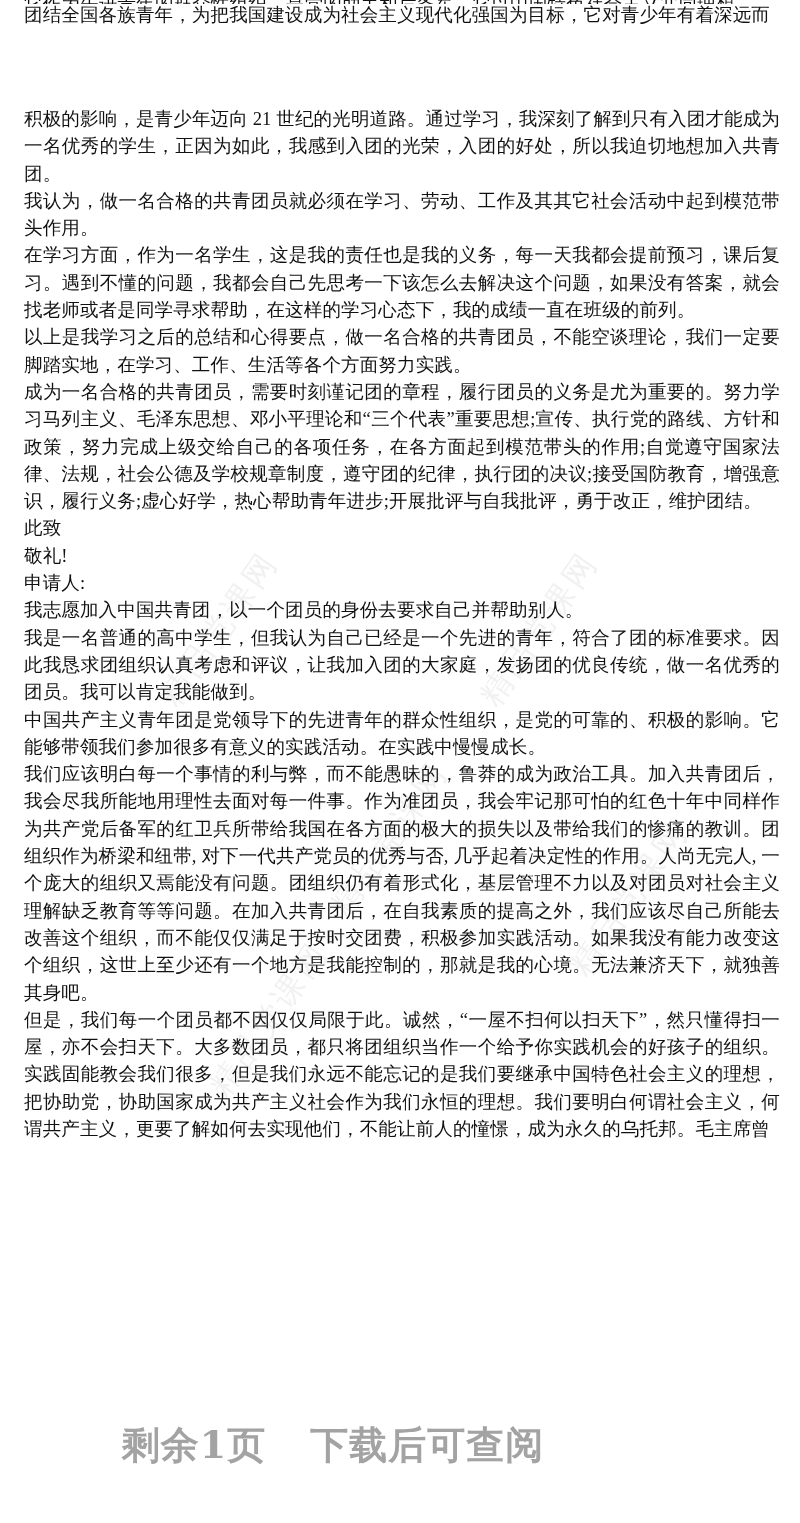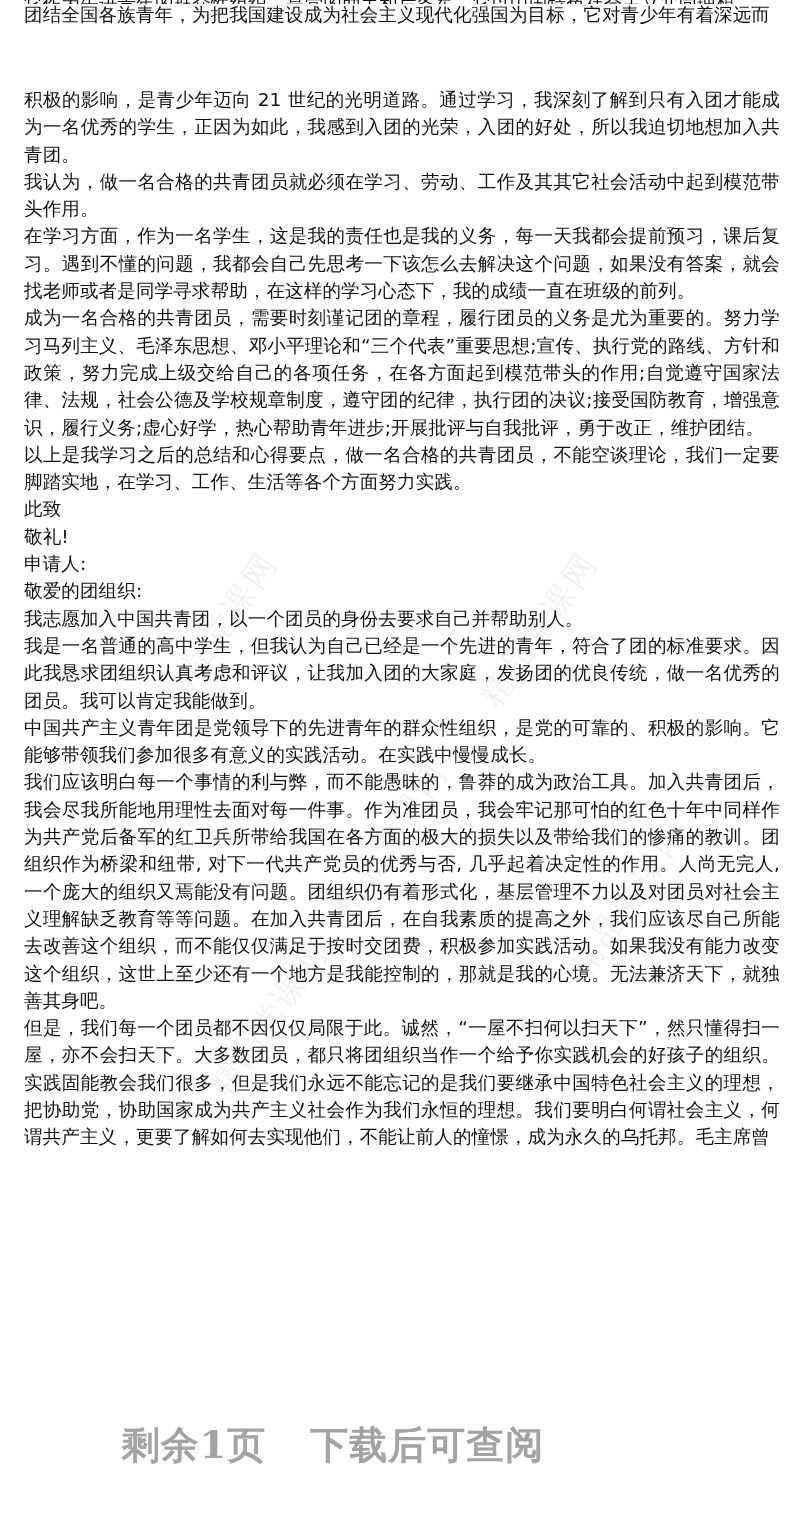--- a/index.html
+++ b/index.html
@@ -43,21 +43,21 @@
       letter-spacing: 0.15px;
     }
     .block p {
       margin: 0;
       padding: 0;
       text-align: justify;
       text-align-last: left;
       word-break: break-all;
     }
     .block1 { top: 2px; font-family: Liberation Serif, serif; }
-    .block2 { top: 86px; }
+    .block2 { top: 106px; font-family: Liberation Serif, serif; }
     .watermark {
       position: absolute;
       font-size: 32px;
       color: rgba(150,150,150,0.13);
       transform: rotate(-55deg);
       transform-origin: left top;
       white-space: nowrap;
       pointer-events: none;
       letter-spacing: 4px;
     }
@@ -92,26 +92,25 @@
   <div class="cut-line">它作为先进青年的群众性组织，是党的助手和后备军，它以中国特色社会主义共同理想</div>
 
   <div class="block block1">
     <p>团结全国各族青年，为把我国建设成为社会主义现代化强国为目标，它对青少年有着深远而</p>
   </div>
 
   <div class="block block2">
     <p>积极的影响，是青少年迈向 21 世纪的光明道路。通过学习，我深刻了解到只有入团才能成为一名优秀的学生，正因为如此，我感到入团的光荣，入团的好处，所以我迫切地想加入共青团。</p>
     <p>我认为，做一名合格的共青团员就必须在学习、劳动、工作及其其它社会活动中起到模范带头作用。</p>
     <p>在学习方面，作为一名学生，这是我的责任也是我的义务，每一天我都会提前预习，课后复习。遇到不懂的问题，我都会自己先思考一下该怎么去解决这个问题，如果没有答案，就会找老师或者是同学寻求帮助，在这样的学习心态下，我的成绩一直在班级的前列。</p>
+    <p>以上是我学习之后的总结和心得要点，做一名合格的共青团员，不能空谈理论，我们一定要脚踏实地，在学习、工作、生活等各个方面努力实践。</p>
     <p>成为一名合格的共青团员，需要时刻谨记团的章程，履行团员的义务是尤为重要的。努力学习马列主义、毛泽东思想、邓小平理论和“三个代表”重要思想;宣传、执行党的路线、方针和政策，努力完成上级交给自己的各项任务，在各方面起到模范带头的作用;自觉遵守国家法律、法规，社会公德及学校规章制度，遵守团的纪律，执行团的决议;接受国防教育，增强意识，履行义务;虚心好学，热心帮助青年进步;开展批评与自我批评，勇于改正，维护团结。</p>
-    <p>以上是我学习之后的总结和心得要点，做一名合格的共青团员，不能空谈理论，我们一定要脚踏实地，在学习、工作、生活等各个方面努力实践。</p>
     <p>此致</p>
     <p>敬礼!</p>
     <p>申请人:</p>
-    <p>敬爱的团组织:</p>
     <p>我志愿加入中国共青团，以一个团员的身份去要求自己并帮助别人。</p>
     <p>我是一名普通的高中学生，但我认为自己已经是一个先进的青年，符合了团的标准要求。因此我恳求团组织认真考虑和评议，让我加入团的大家庭，发扬团的优良传统，做一名优秀的团员。我可以肯定我能做到。</p>
     <p>中国共产主义青年团是党领导下的先进青年的群众性组织，是党的可靠的、积极的影响。它能够带领我们参加很多有意义的实践活动。在实践中慢慢成长。</p>
     <p>我们应该明白每一个事情的利与弊，而不能愚昧的，鲁莽的成为政治工具。加入共青团后，我会尽我所能地用理性去面对每一件事。作为准团员，我会牢记那可怕的红色十年中同样作为共产党后备军的红卫兵所带给我国在各方面的极大的损失以及带给我们的惨痛的教训。团组织作为桥梁和纽带, 对下一代共产党员的优秀与否, 几乎起着决定性的作用。人尚无完人, 一个庞大的组织又焉能没有问题。团组织仍有着形式化，基层管理不力以及对团员对社会主义理解缺乏教育等等问题。在加入共青团后，在自我素质的提高之外，我们应该尽自己所能去改善这个组织，而不能仅仅满足于按时交团费，积极参加实践活动。如果我没有能力改变这个组织，这世上至少还有一个地方是我能控制的，那就是我的心境。无法兼济天下，就独善其身吧。</p>
     <p>但是，我们每一个团员都不因仅仅局限于此。诚然，“一屋不扫何以扫天下”，然只懂得扫一屋，亦不会扫天下。大多数团员，都只将团组织当作一个给予你实践机会的好孩子的组织。实践固能教会我们很多，但是我们永远不能忘记的是我们要继承中国特色社会主义的理想，把协助党，协助国家成为共产主义社会作为我们永恒的理想。我们要明白何谓社会主义，何谓共产主义，更要了解如何去实现他们，不能让前人的憧憬，成为永久的乌托邦。毛主席曾</p>
   </div>
 
   <div class="footer-cta">
     <span>剩余1页</span><span class="gap"></span><span>下载后可查阅</span>
   </div>

